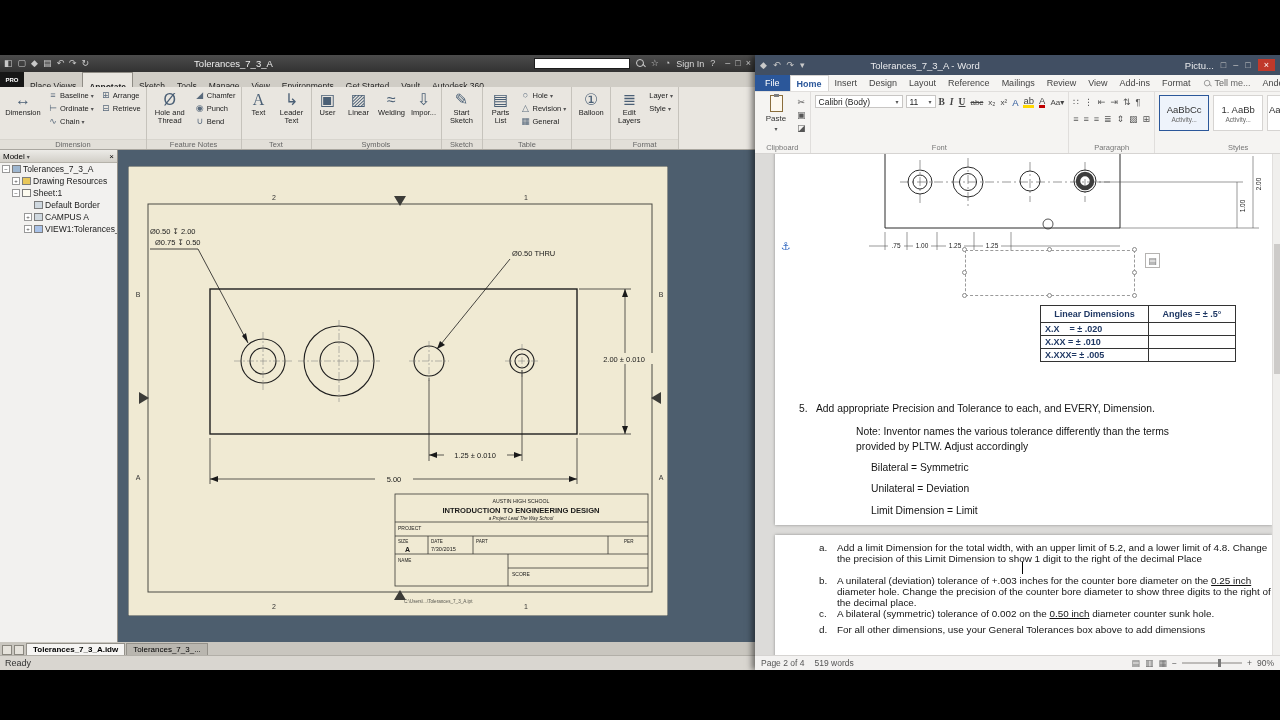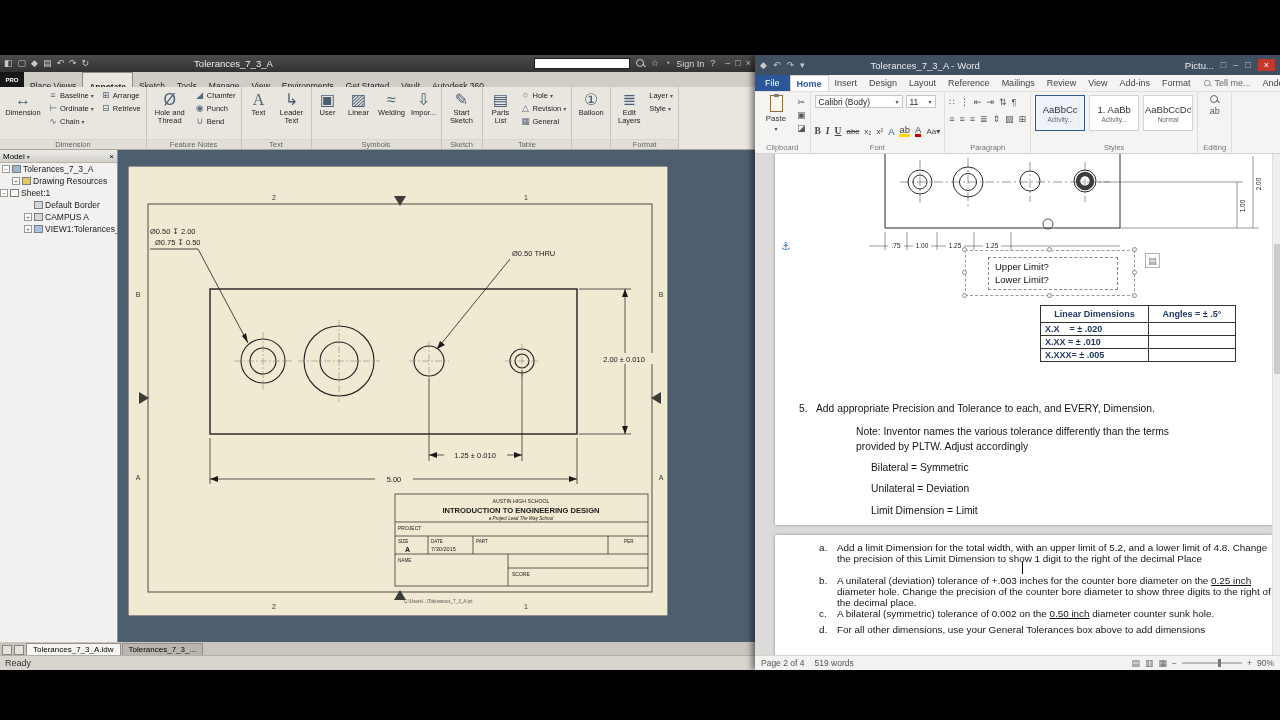--- a/index.html
+++ b/index.html
@@ -34,21 +34,21 @@
 .browser{width:118px;background:#f2f1ef;border-right:1px solid #94918a;font-size:8.5px;flex:none}
 .browser-head{height:13px;background:linear-gradient(#ecebe7,#d2cfc8);display:flex;align-items:center;padding:0 3px;font-size:8px;border-bottom:1px solid #b5b2aa;gap:2px}
 .tree-row{display:flex;align-items:center;height:12px;gap:2px;white-space:nowrap;overflow:hidden;color:#1a1a1a}
 .tw{width:8px;height:8px;font-size:6px;line-height:7px;color:#444;text-align:center;border:1px solid #999;background:#fff;flex:none}
 .tw.none{border:none;background:none}
 .ti{width:9px;height:8px;flex:none;border:1px solid #7d7d7d}
 .canvas{position:relative;flex:1;background:#4d5e6e;overflow:hidden}
 .inv-doctabs{position:absolute;left:0;top:587px;width:100%;height:13px;background:#c9c6bf;display:flex;align-items:flex-end;font-size:8px;gap:1px;padding-left:2px}
 .mini-ico{width:10px;height:10px;border:1px solid #8a877f;background:#e6e3dc;margin-right:1px}
 .dtab{padding:1px 6px;background:#b9b6af;border:1px solid #94918a;border-bottom:none;white-space:nowrap}
-.dtab.active{background:#f6f5f3;font-weight:normal}
+.dtab.active{background:#f6f5f3;font-weight:bold}
 .inv-status{position:absolute;left:0;top:600px;width:100%;height:15px;background:#d9d6d0;border-top:1px solid #b2afa8;font-size:9px;color:#333;display:flex;align-items:center;padding:0 5px}
 
 .word{left:755px;top:55px;width:525px;height:615px;background:#f3f2f1;box-shadow:-3px 0 6px rgba(0,0,0,.5)}
 .w-title{position:absolute;left:0;top:0;width:100%;height:20px;background:#414f63;color:#e9eaec;display:flex;align-items:center;font-size:9.5px;padding:0 5px;gap:6px}
 .w-title .t{white-space:nowrap}
 .w-close{background:#c0392b;color:#fff;padding:1px 6px;font-size:9px}
 .w-tabs{position:absolute;left:0;top:20px;width:100%;height:17px;background:#f5f4f2;display:flex;align-items:stretch;font-size:9px;color:#444;border-bottom:1px solid #e1dfdd;overflow:hidden}
 .w-tab{padding:0 6px;display:flex;align-items:center;white-space:nowrap}
 .w-tab.file{background:#2b579a;color:#fff;padding:0 10px}
 .w-tab.active{background:#fff;color:#2b579a;border:1px solid #d6d4d2;border-bottom:none;font-weight:bold}
@@ -288,21 +288,21 @@
         <div class="tree-row" style="padding-left:2px">
           <span class="tw">−</span>
           <span class="ti" style="background:#9db6d0"></span>
           <span>Tolerances_7_3_A</span>
         </div>
         <div class="tree-row" style="padding-left:12px">
           <span class="tw">+</span>
           <span class="ti" style="background:#e8c75a"></span>
           <span>Drawing Resources</span>
         </div>
-        <div class="tree-row" style="">
+        <div class="tree-row" style="padding-left:12px">
           <span class="tw">−</span>
           <span class="ti" style="background:#fdfbef"></span>
           <span>Sheet:1</span>
         </div>
         <div class="tree-row" style="padding-left:24px">
           <span class="tw none"></span>
           <span class="ti" style="background:#cfd8df"></span>
           <span>Default Border</span>
         </div>
         <div class="tree-row" style="padding-left:24px">
@@ -494,21 +494,21 @@
           <span class="dd">▾</span>
         </div>
         <div class="wcol" style="padding-top:2px">
           <span class="wico">✂</span>
           <span class="wico">▣</span>
           <span class="wico">◪</span>
         </div>
         <div class="w-group-label">Clipboard</div>
       </div>
 
-      <div class="w-group" style="flex-direction:column;gap:16px">
+      <div class="w-group" style="flex-direction:row;gap:3px">
         <div style="display:flex;gap:3px">
           <span class="combo" style="width:88px">
             <span>Calibri (Body)</span>
               <span class="dd" style="margin-left:auto">▾</span>
           </span>
           <span class="combo" style="width:30px">
             <span>11</span>
               <span class="dd" style="margin-left:auto">▾</span>
           </span>
         </div>
@@ -628,24 +628,20 @@
 
       <div class="abs" style="left:210px;top:96px;width:170px;height:46px;border:1px dashed #9a9a9a"></div>
       <div class="handle" style="left:207px;top:93px"></div>
       <div class="handle" style="left:292px;top:93px"></div>
       <div class="handle" style="left:377px;top:93px"></div>
       <div class="handle" style="left:207px;top:116px"></div>
       <div class="handle" style="left:377px;top:116px"></div>
       <div class="handle" style="left:207px;top:139px"></div>
       <div class="handle" style="left:292px;top:139px"></div>
       <div class="handle" style="left:377px;top:139px"></div>
-      <div class="abs" style="left:233px;top:103px;width:130px;height:33px;border:1px dashed #8a8a8a;padding:2px 6px;font-size:9.5px;line-height:13px;color:#111">
-        <div>Upper Limit?</div>
-        <div>Lower Limit?</div>
-      </div>
       <div class="abs" style="left:390px;top:99px;width:15px;height:15px;border:1px solid #b5b3b1;background:#fff;text-align:center;font-size:9px;color:#777;line-height:14px">▤</div>
 
       <table class="tol-table" style="left:285px;top:151px">
         <tbody>
             <tr style="height:17px">
           <td style="width:108px;text-align:center">Linear Dimensions</td>
           <td style="width:87px;text-align:center">Angles = ± .5°</td>
         </tr>
         <tr style="height:13px">
               <td>X.X    = ± .020</td>

